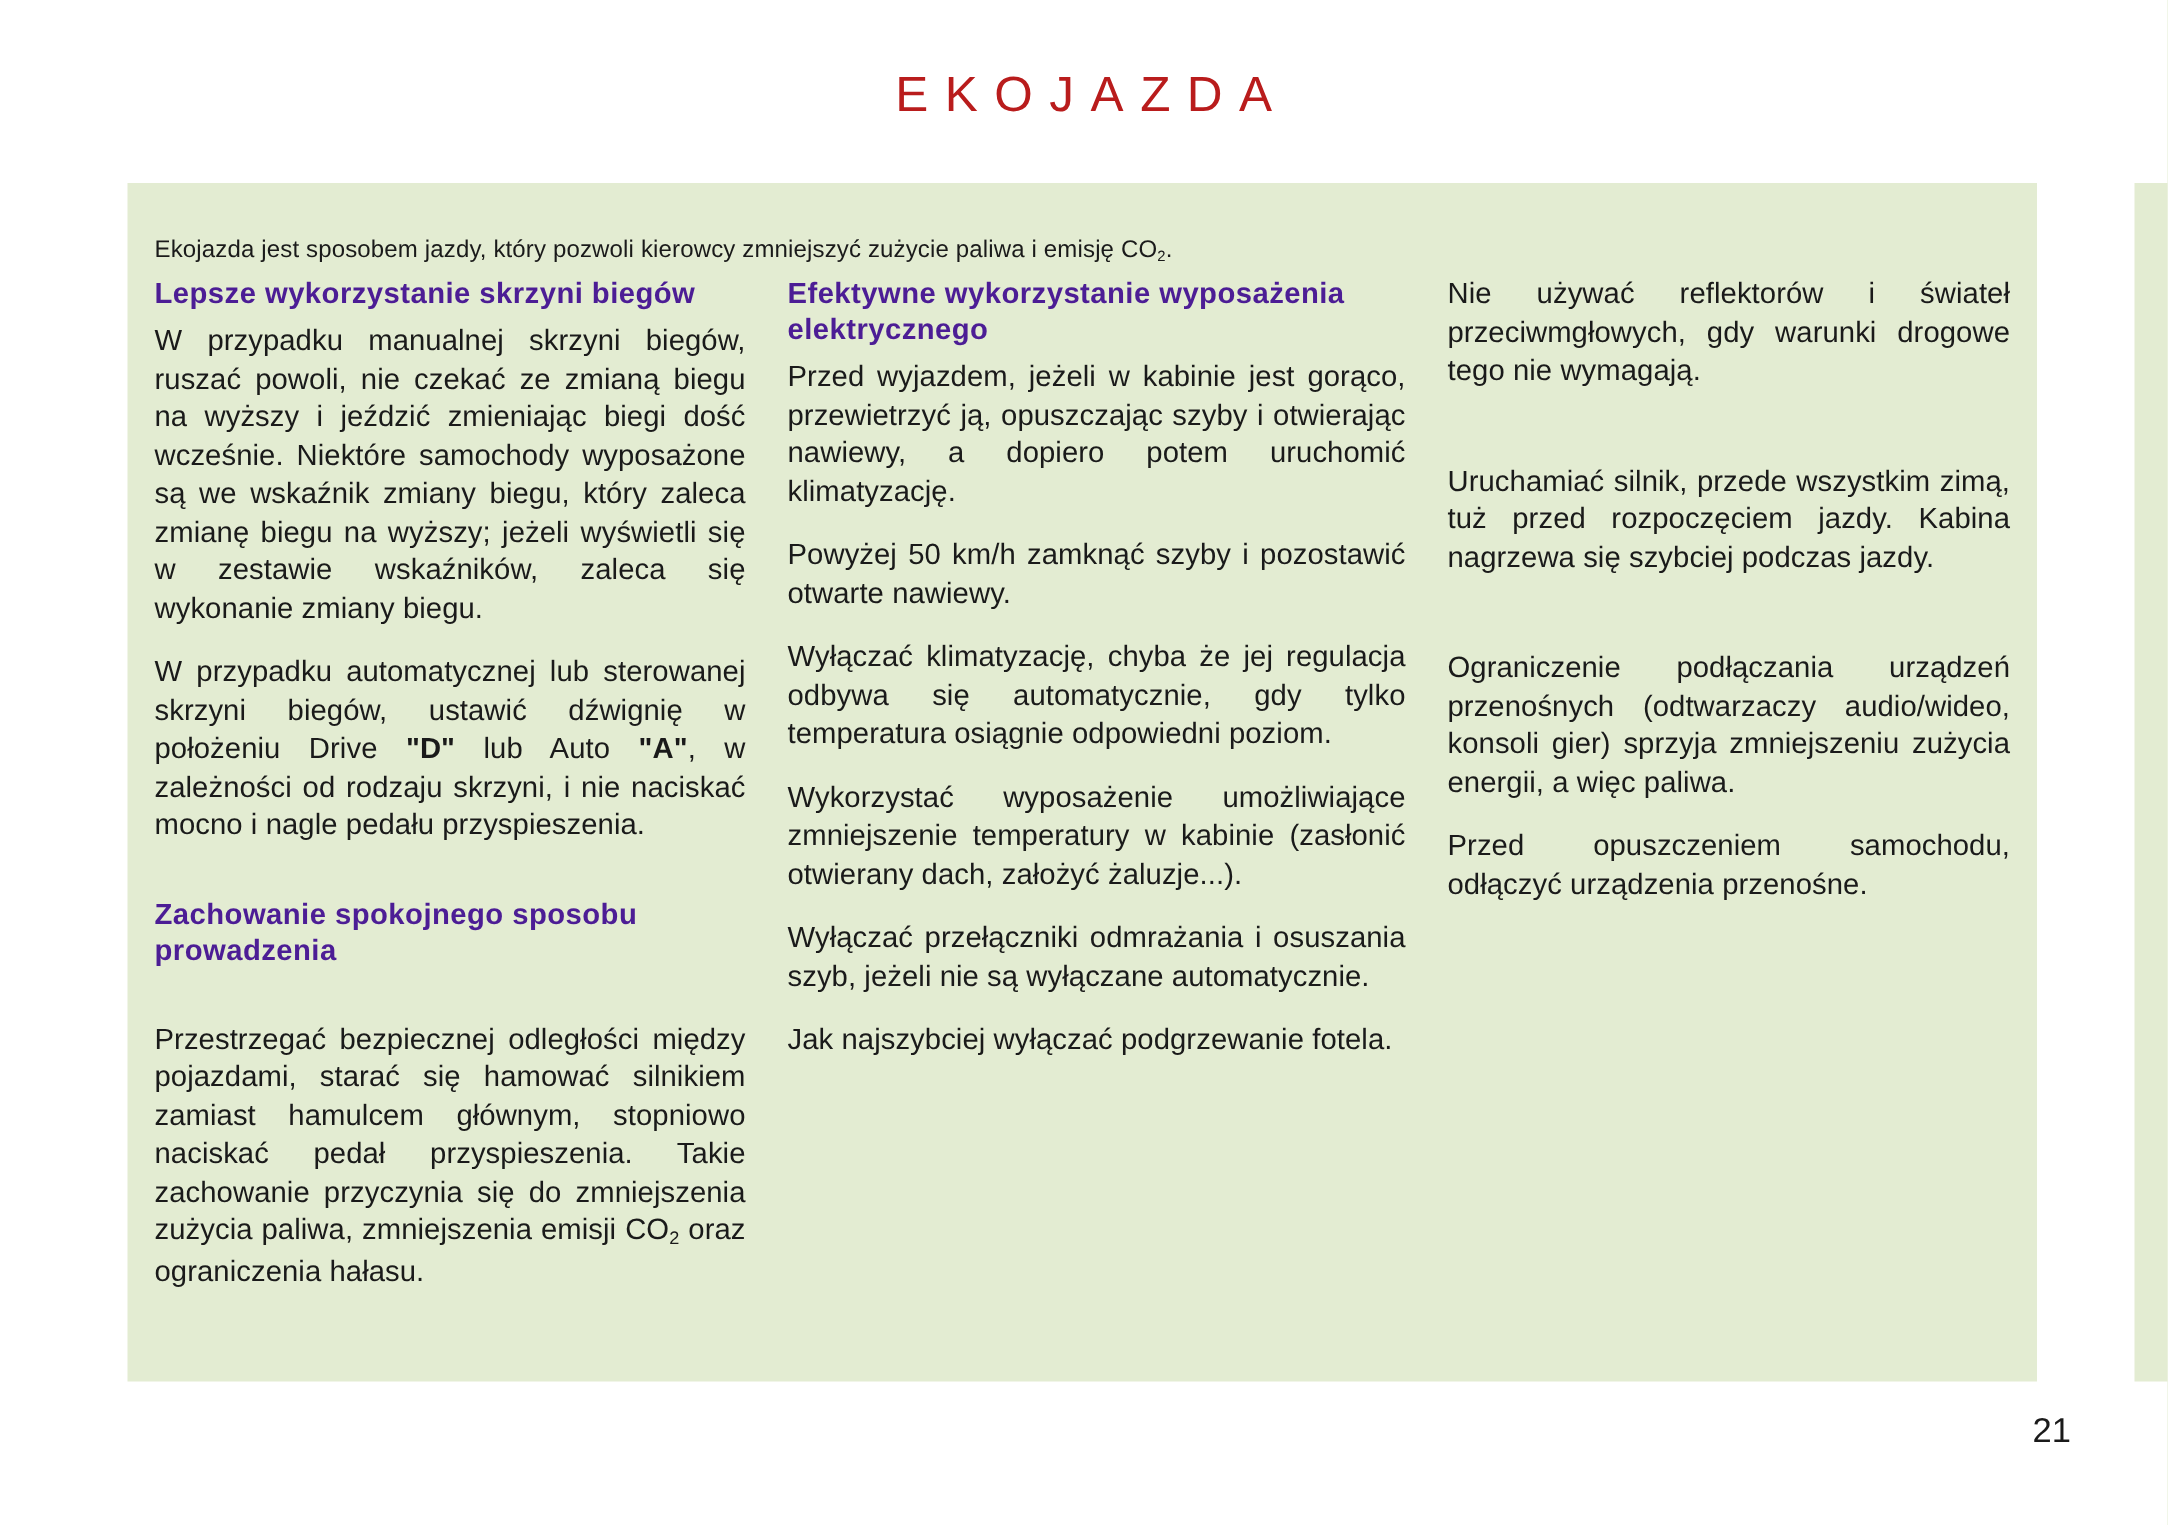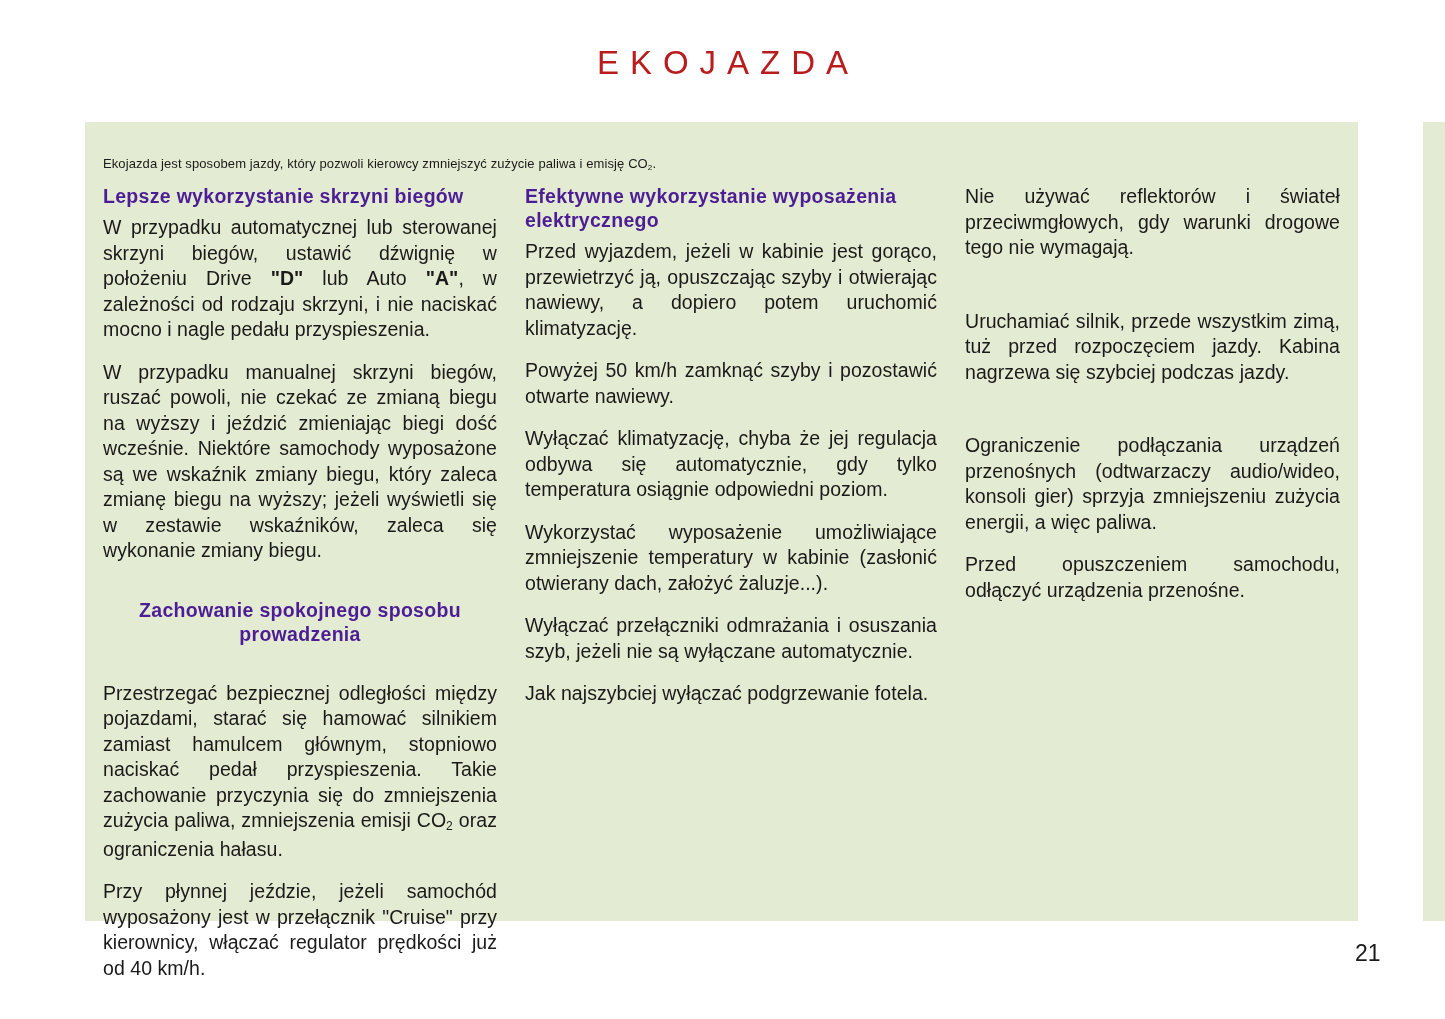--- a/index.html
+++ b/index.html
@@ -42,21 +42,21 @@
     box-sizing: border-box;
     padding: 0;
   }
 
   
   .intro {
     position: absolute;
     left: 18px;
     top: 16px;
     right: 18px;
-    font-size: 13px;
+    font-size: 16px;
     line-height: 26px;
     color: #1a1a1a;
     letter-spacing: 0.1px;
   }
 
   
   .columns {
     position: absolute;
     left: 0;
     top: 62px;
@@ -77,21 +77,20 @@
     font-weight: bold;
     line-height: 24px;
     letter-spacing: 0.3px;
     color: #4c1d95;
   }
   h2.sec-head.spaced-after {
     margin-bottom: 35px;
   }
   h2.sec-head.gap-before {
     margin-top: 34px;
-    text-align: center;
   }
 
   p.body {
     margin: 0 0 17px 0;
     font-size: 19.5px;
     line-height: 25.5px;
     text-align: justify;
     text-justify: inter-word;
     letter-spacing: 0.05px;
     color: #1a1a1a;
@@ -137,29 +136,28 @@
 
 <div class="panel">
 
   <p class="intro"><span>Ekojazda jest sposobem jazdy, który pozwoli kierowcy zmniejszyć zużycie paliwa i emisję CO</span><sub>2</sub><span>.</span></p>
 
   <div class="columns">
 
     <div class="col col-1">
       <h2 class="sec-head">Lepsze wykorzystanie skrzyni biegów</h2>
 
+      <p class="body">W przypadku manualnej skrzyni biegów, ruszać powoli, nie czekać ze zmianą biegu na wyższy i jeździć zmieniając biegi dość wcześnie. Niektóre samochody wyposażone są we wskaźnik zmiany biegu, który zaleca zmianę biegu na wyższy; jeżeli wyświetli się w zestawie wskaźników, zaleca się wykonanie zmiany biegu.</p>
+
       <p class="body"><span>W przypadku automatycznej lub sterowanej skrzyni biegów, ustawić dźwignię w położeniu Drive </span><b>"D"</b><span> lub Auto </span><b>"A"</b><span>, w zależności od rodzaju skrzyni, i nie naciskać mocno i nagle pedału przyspieszenia.</span></p>
-
-      <p class="body">W przypadku manualnej skrzyni biegów, ruszać powoli, nie czekać ze zmianą biegu na wyższy i jeździć zmieniając biegi dość wcześnie. Niektóre samochody wyposażone są we wskaźnik zmiany biegu, który zaleca zmianę biegu na wyższy; jeżeli wyświetli się w zestawie wskaźników, zaleca się wykonanie zmiany biegu.</p>
 
       <h2 class="sec-head gap-before spaced-after">Zachowanie spokojnego sposobu prowadzenia</h2>
 
       <p class="body"><span>Przestrzegać bezpiecznej odległości między pojazdami, starać się hamować silnikiem zamiast hamulcem głównym, stopniowo naciskać pedał przyspieszenia. Takie zachowanie przyczynia się do zmniejszenia zużycia paliwa, zmniejszenia emisji CO</span><sub>2</sub><span> oraz ograniczenia hałasu.</span></p>
 
-      <p class="body">Przy płynnej jeździe, jeżeli samochód wyposażony jest w przełącznik "Cruise" przy kierownicy, włączać regulator prędkości już od 40 km/h.</p>
     </div>
 
     <div class="col col-2">
       <h2 class="sec-head">Efektywne wykorzystanie wyposażenia elektrycznego</h2>
 
       <p class="body">Przed wyjazdem, jeżeli w kabinie jest gorąco, przewietrzyć ją, opuszczając szyby i otwierając nawiewy, a dopiero potem uruchomić klimatyzację.</p>
       <p class="body">Powyżej 50 km/h zamknąć szyby i pozostawić otwarte nawiewy.</p>
       <p class="body">Wyłączać klimatyzację, chyba że jej regulacja odbywa się automatycznie, gdy tylko temperatura osiągnie odpowiedni poziom.</p>
       <p class="body">Wykorzystać wyposażenie umożliwiające zmniejszenie temperatury w kabinie (zasłonić otwierany dach, założyć żaluzje...).</p>
       <p class="body">Wyłączać przełączniki odmrażania i osuszania szyb, jeżeli nie są wyłączane automatycznie.</p>

